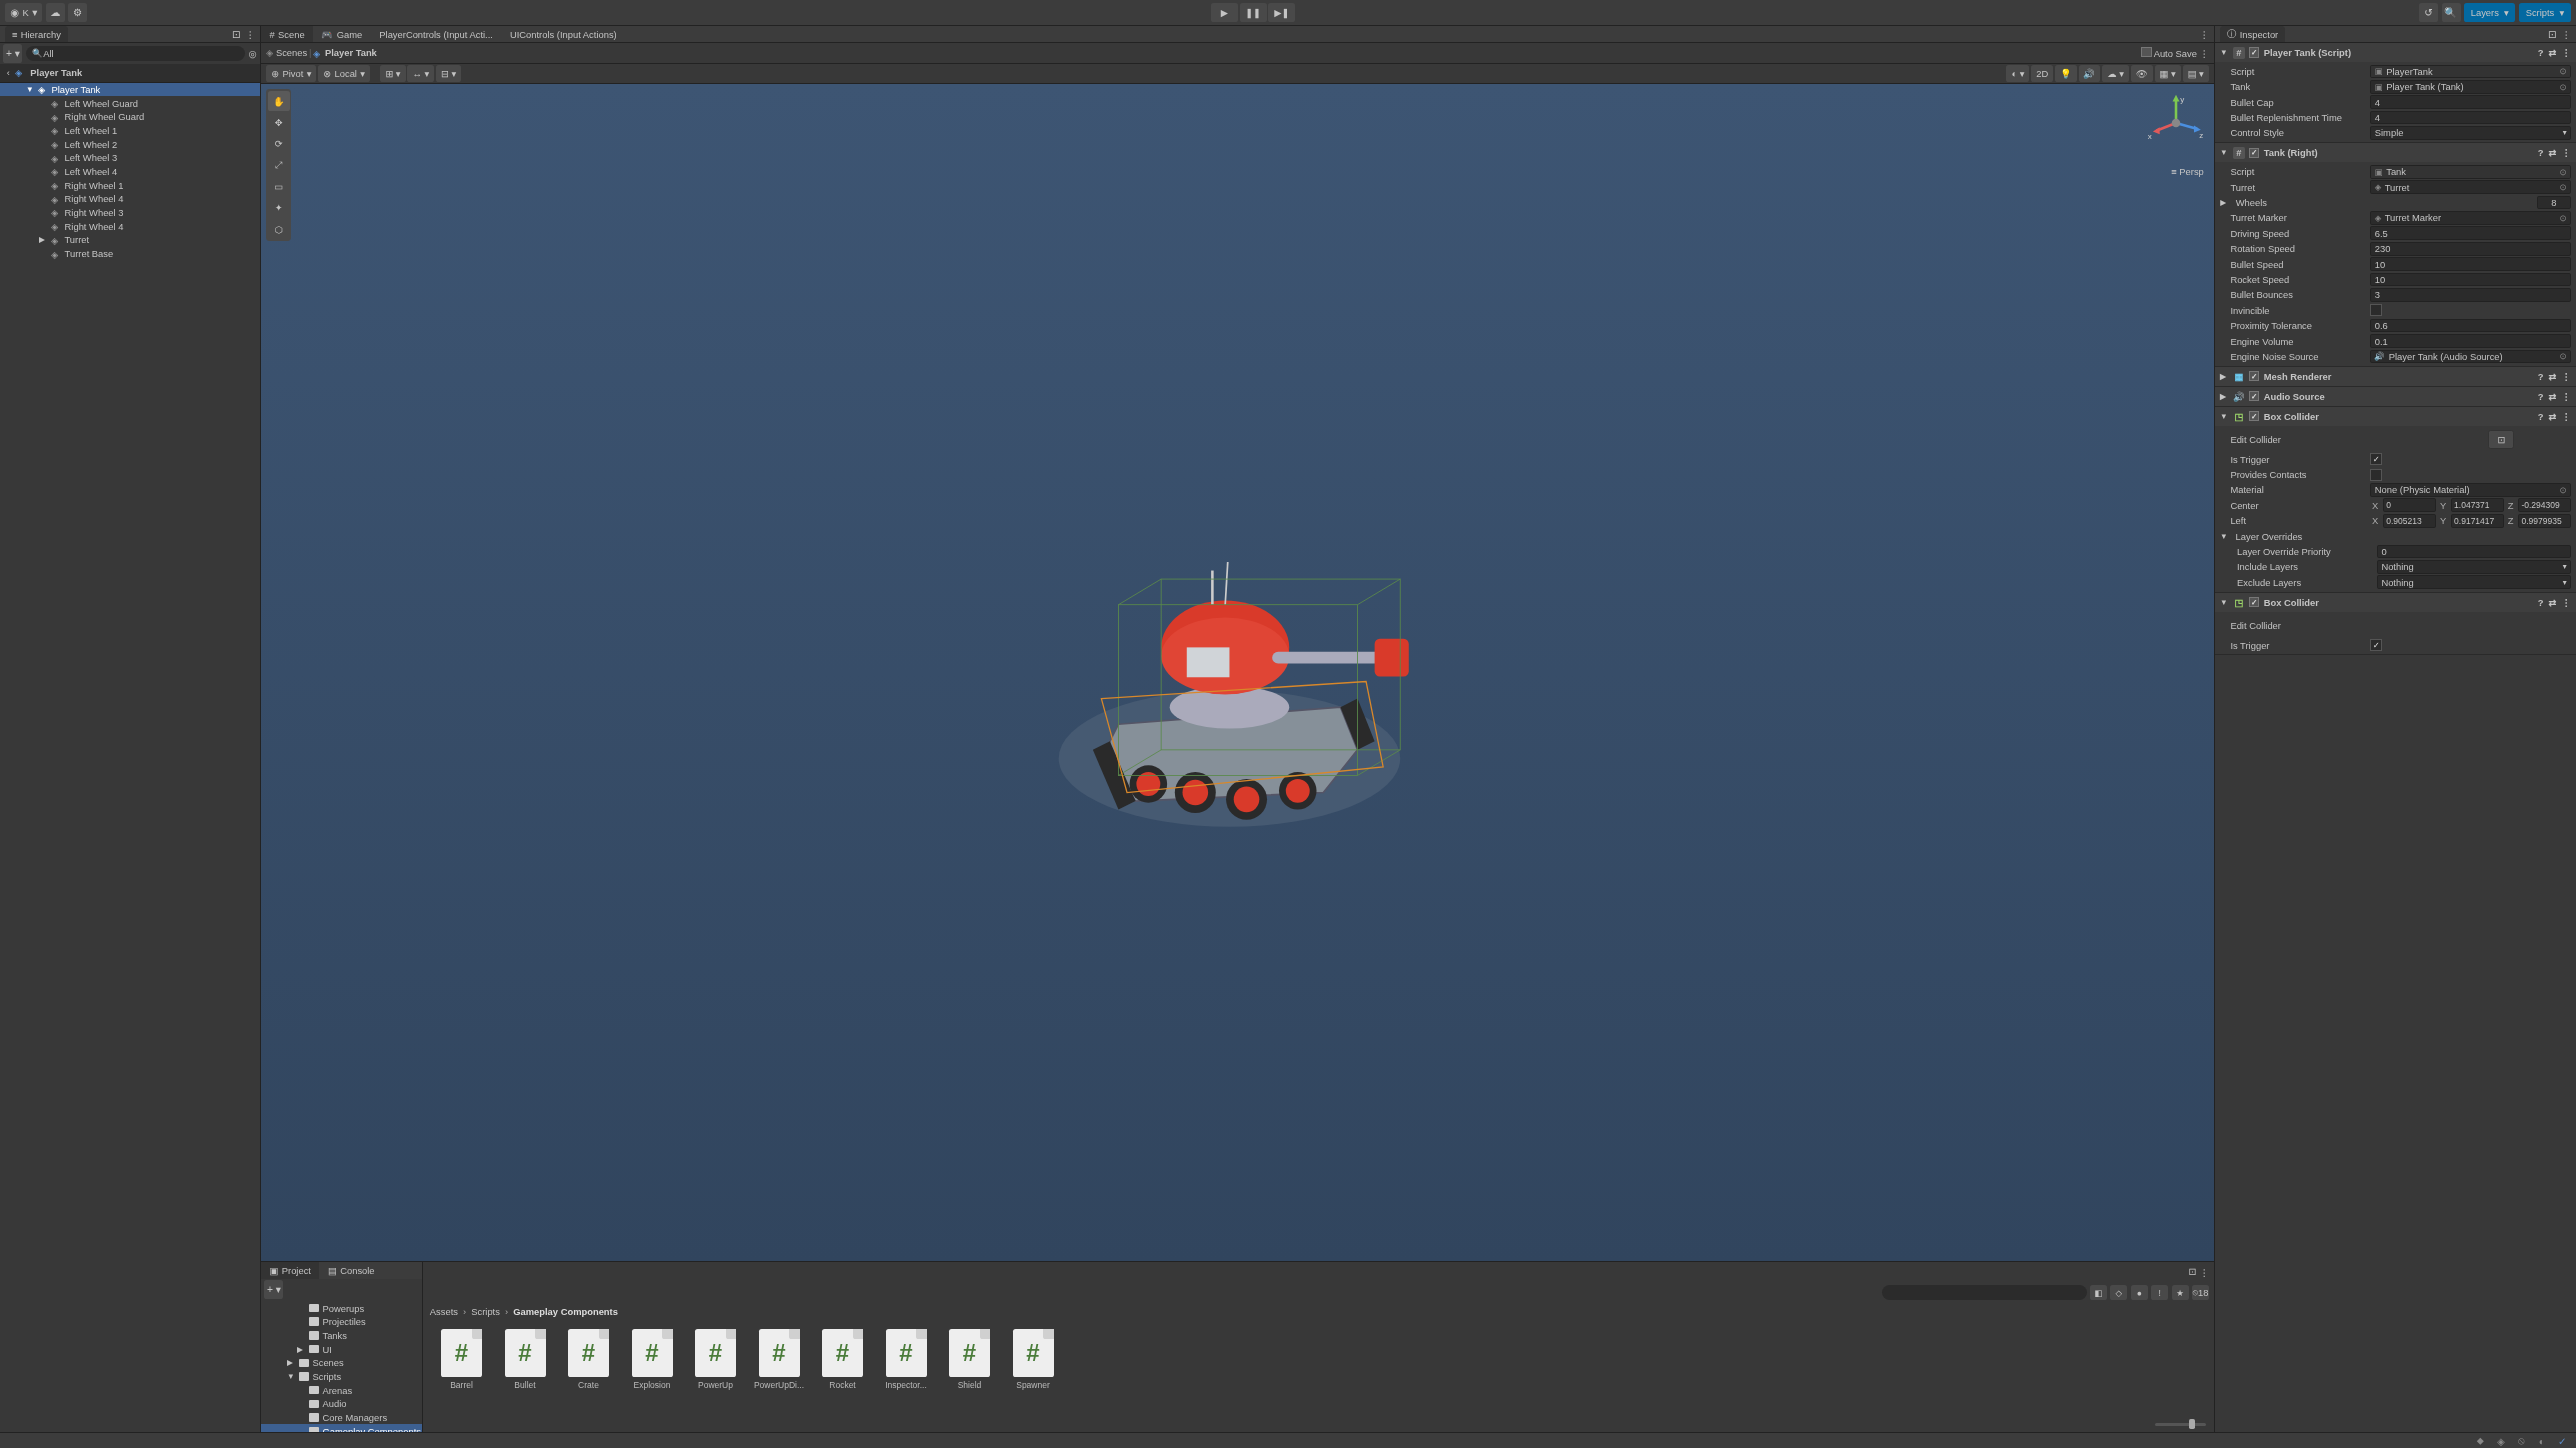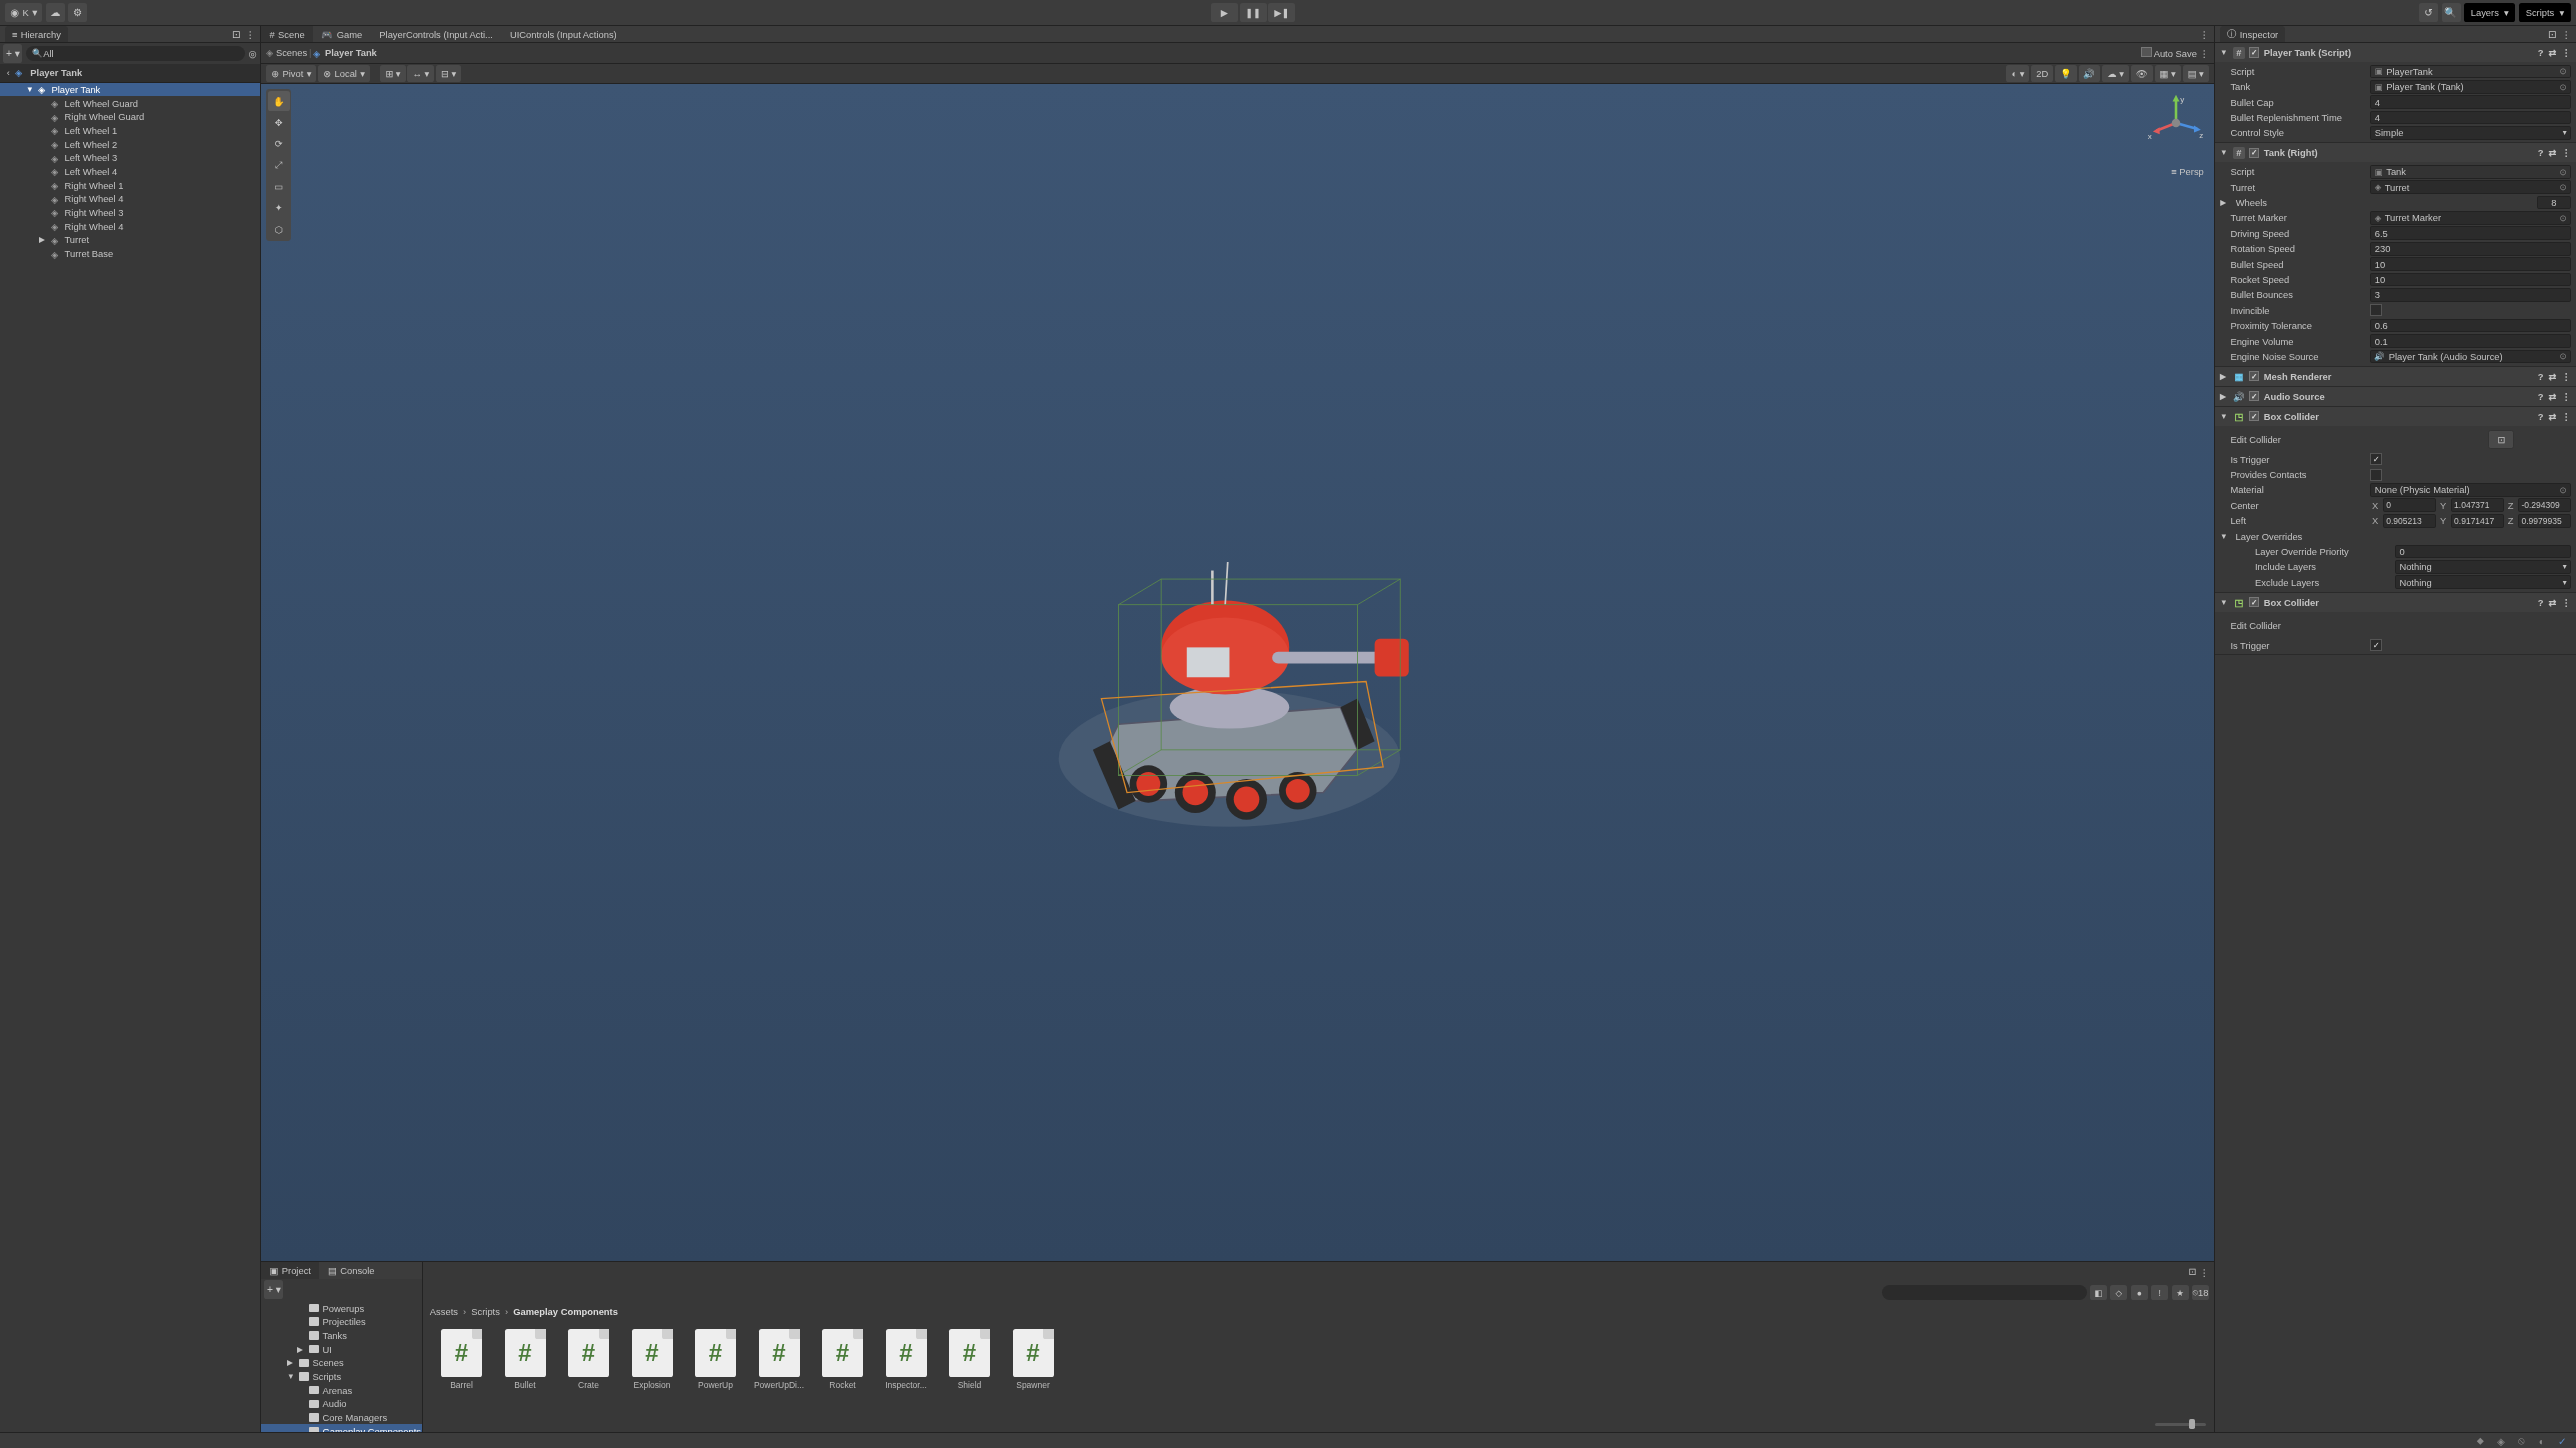--- a/index.html
+++ b/index.html
@@ -3,21 +3,21 @@
 <meta charset="utf-8">
 <style>
 *{margin:0;padding:0;box-sizing:border-box;font-family:Arial,Helvetica,sans-serif;font-size:9.4px;color:#c4c4c4;user-select:none}
 body{background:#343434;width:2576px;height:1449px;overflow:hidden;transform-origin:0 0}
 .toolbar{height:26px;background:#3c3c3c;display:flex;align-items:center;padding:0 5.1px;gap:3.4px;border-bottom:0.9px solid #222}
 .tb-btn{width:19px;height:19px;background:#494949;border-radius:2.6px;display:flex;align-items:center;justify-content:center;font-size:10.2px}
 .tb-btn.acct{display:flex;gap:3.4px;width:auto;padding:0 5.1px}
 .spacer{flex:1}
 .play-group{display:flex;gap:1.7px}
 .play-btn{width:27px;height:19px;background:#494949;display:flex;align-items:center;justify-content:center;border-radius:2.6px;font-size:9.4px}
-.dd{height:19px;background:#000000;padding:0 6.8px;display:flex;align-items:center;gap:5.1px;border-radius:2.6px;font-size:9.4px}
+.dd{height:19px;background:#0369a1;padding:0 6.8px;display:flex;align-items:center;gap:5.1px;border-radius:2.6px;font-size:9.4px}
 .main{display:flex;height:calc(100% - 43px)}
 .left-col{width:261px;display:flex;flex-direction:column;border-right:0.9px solid #222}
 .panel-hdr{height:17px;background:#3c3c3c;display:flex;align-items:center;padding:0 5.1px;gap:5.1px;border-bottom:0.9px solid #222;font-size:9.4px}
 .panel-hdr .tab{background:#333;height:100%;display:flex;align-items:center;padding:0 6.8px;border-radius:3.4px 3.4px 0 0}
 .hier-toolbar{height:20.5px;background:#383838;display:flex;align-items:center;padding:0 3.4px;gap:3.4px}
 .search-field{flex:1;height:15.4px;background:#2b2b2b;border-radius:7.7px;padding:0 6.8px;display:flex;align-items:center;font-size:8.5px;color:#888}
 .scene-title{height:19px;background:#2e2e2e;display:flex;align-items:center;padding:0 6.8px;gap:5.1px;border-bottom:0.9px solid #222}
 .cube-icon{width:10.2px;height:10.2px;display:inline-block}
 .cube-icon.blue{color:#5b93d6}
 .cube-icon.grey{color:#999}
@@ -76,21 +76,21 @@
 .comp-hdr .chk{width:10.2px;height:10.2px;background:#555;border:0.9px solid #777;display:flex;align-items:center;justify-content:center;font-size:7.7px}
 .comp-hdr .chk.on::after{content:'✓';color:#ddd}
 .comp-hdr .cicon{width:12px;height:12px;display:flex;align-items:center;justify-content:center;font-size:9.4px}
 .comp-hdr .cicon.script{background:#555;border-radius:1.7px}
 .comp-hdr .cicon.mesh{color:#6bcaef}
 .comp-hdr .cicon.audio{color:#d9a94e}
 .comp-hdr .cicon.box{color:#9fd96b}
 .comp-hdr .ctrl{margin-left:auto;display:flex;gap:5.1px;font-size:9.4px;color:#aaa}
 .comp-body{padding:1.7px 0}
 .prop{height:15.4px;display:flex;align-items:center;padding:0 5.1px 0 15.4px;gap:7px}
-.prop.indent{padding-left:40px}
+.prop.indent{padding-left:22px}
 .prop-label{width:133px;font-size:9.4px;color:#c4c4c4;flex-shrink:0}
 .prop-val{flex:1;height:13.7px;background:#2b2b2b;border:0.9px solid #222;border-radius:1.7px;padding:0 3.4px;display:flex;align-items:center;font-size:9.4px;gap:3.4px}
 .prop-val.ro{background:#333;color:#888}
 .prop-val.dd::after{content:'▾';margin-left:auto;font-size:7.7px}
 .prop-val .ref-icon{font-size:8.5px;color:#888}
 .prop-val .target{margin-left:auto;font-size:8.5px;color:#888}
 .prop-chk{width:12px;height:12px;background:#2b2b2b;border:0.9px solid #555;display:flex;align-items:center;justify-content:center}
 .prop-chk.on::after{content:'✓';font-size:8.5px;color:#ddd}
 .prop.vec3 .prop-val{background:none;border:none;padding:0;gap:2.6px}
 .vec-lbl{font-size:9.4px;color:#aaa;padding:0 1.7px}

